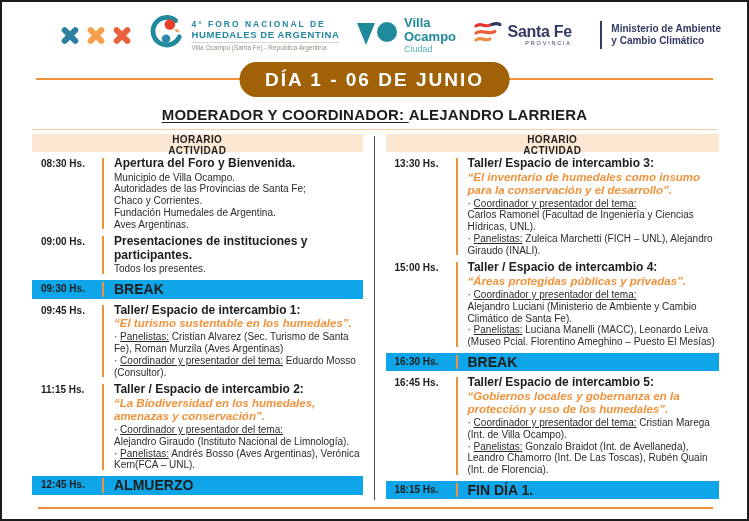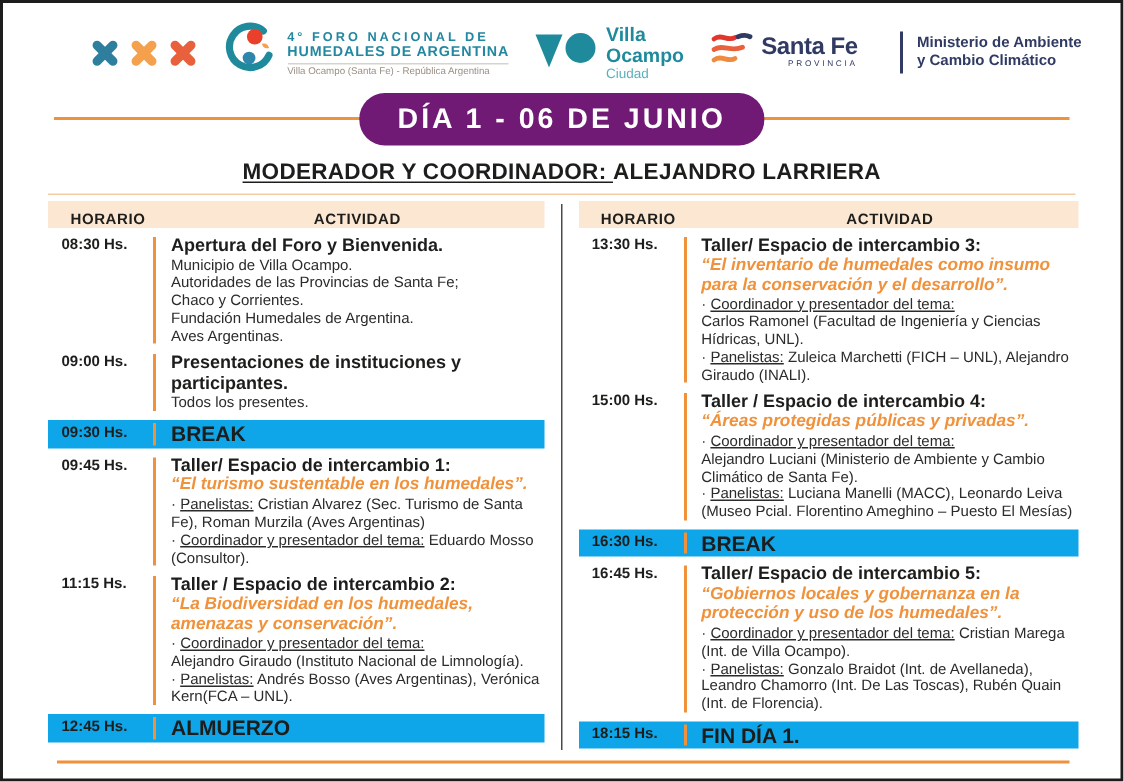--- a/index.html
+++ b/index.html
@@ -51,39 +51,39 @@
   .sf-sub  { color: #303a63; font-size: 5.5px; letter-spacing: 1.8px; text-align: right; margin-top: 1px; }
 
   .min-divider { width: 2px; height: 28px; background: #303a63; margin: 0 9px 0 12px; }
   .min-text { color: #303a63; font-size: 10px; font-weight: 700; line-height: 1.2; }
 
   
   .banner-row { position: relative; height: 36px; margin: 4px 34px 0 34px; }
   .banner-line { position: absolute; left: 0; right: 0; top: 16px; height: 2px; background: #f0923b; }
   .day-banner {
     position: absolute; left: 50%; transform: translateX(-50%); top: 0;
-    background: #701a75; color: #ffffff;
+    background: #a16207; color: #ffffff;
     border-radius: 17px; padding: 7px 26px 6px 26px;
     font-size: 19px; font-weight: 800; letter-spacing: 2px; white-space: nowrap;
   }
 
   
   .moderator { text-align: center; margin-top: 8px; font-size: 15px; color: #1d1d1b; }
   .moderator .mod-label { font-weight: 700; text-decoration: underline; text-underline-offset: 2px; letter-spacing: 0.2px; }
   .moderator .mod-name  { font-weight: 800; letter-spacing: 0.2px; }
 
   .tables-topline { height: 1px; background: #f6cda2; margin: 6px 30px 0 30px; }
 
   
   .columns { display: flex; padding: 4px 28px 0 30px; height: 376px; overflow: hidden; }
   .col { width: 331px; }
   .col.right { width: 334px; }
   .col-divider { width: 1px; background: #4a4a4a; margin: 2px 11px 6px 11px; }
 
-  .table-head { display: flex; align-items: flex-end; background: #fbe7d2; height: 18px; }
+  .table-head { display: flex; align-items: center; background: #fbe7d2; height: 18px; flex-direction: column; }
   .th-time { width: 80px; display: flex; align-items: center; justify-content: center;
              font-size: 10px; font-weight: 700; color: #1d1d1b; letter-spacing: 0.4px; }
   .th-vline { width: 2px; background: #f0923b; }
   .th-act  { flex: 1; display: flex; align-items: center; justify-content: center;
              font-size: 10px; font-weight: 700; color: #1d1d1b; letter-spacing: 0.4px; }
 
   .row { display: flex; margin-top: 5px; }
   .row .time { width: 70px; padding-left: 9px; font-size: 10px; font-weight: 700;
                color: #1d1d1b; white-space: nowrap; padding-top: 1px; }
   .row .vline { width: 2px; background: #f0923b; margin: 1px 10px 1px 0; }

